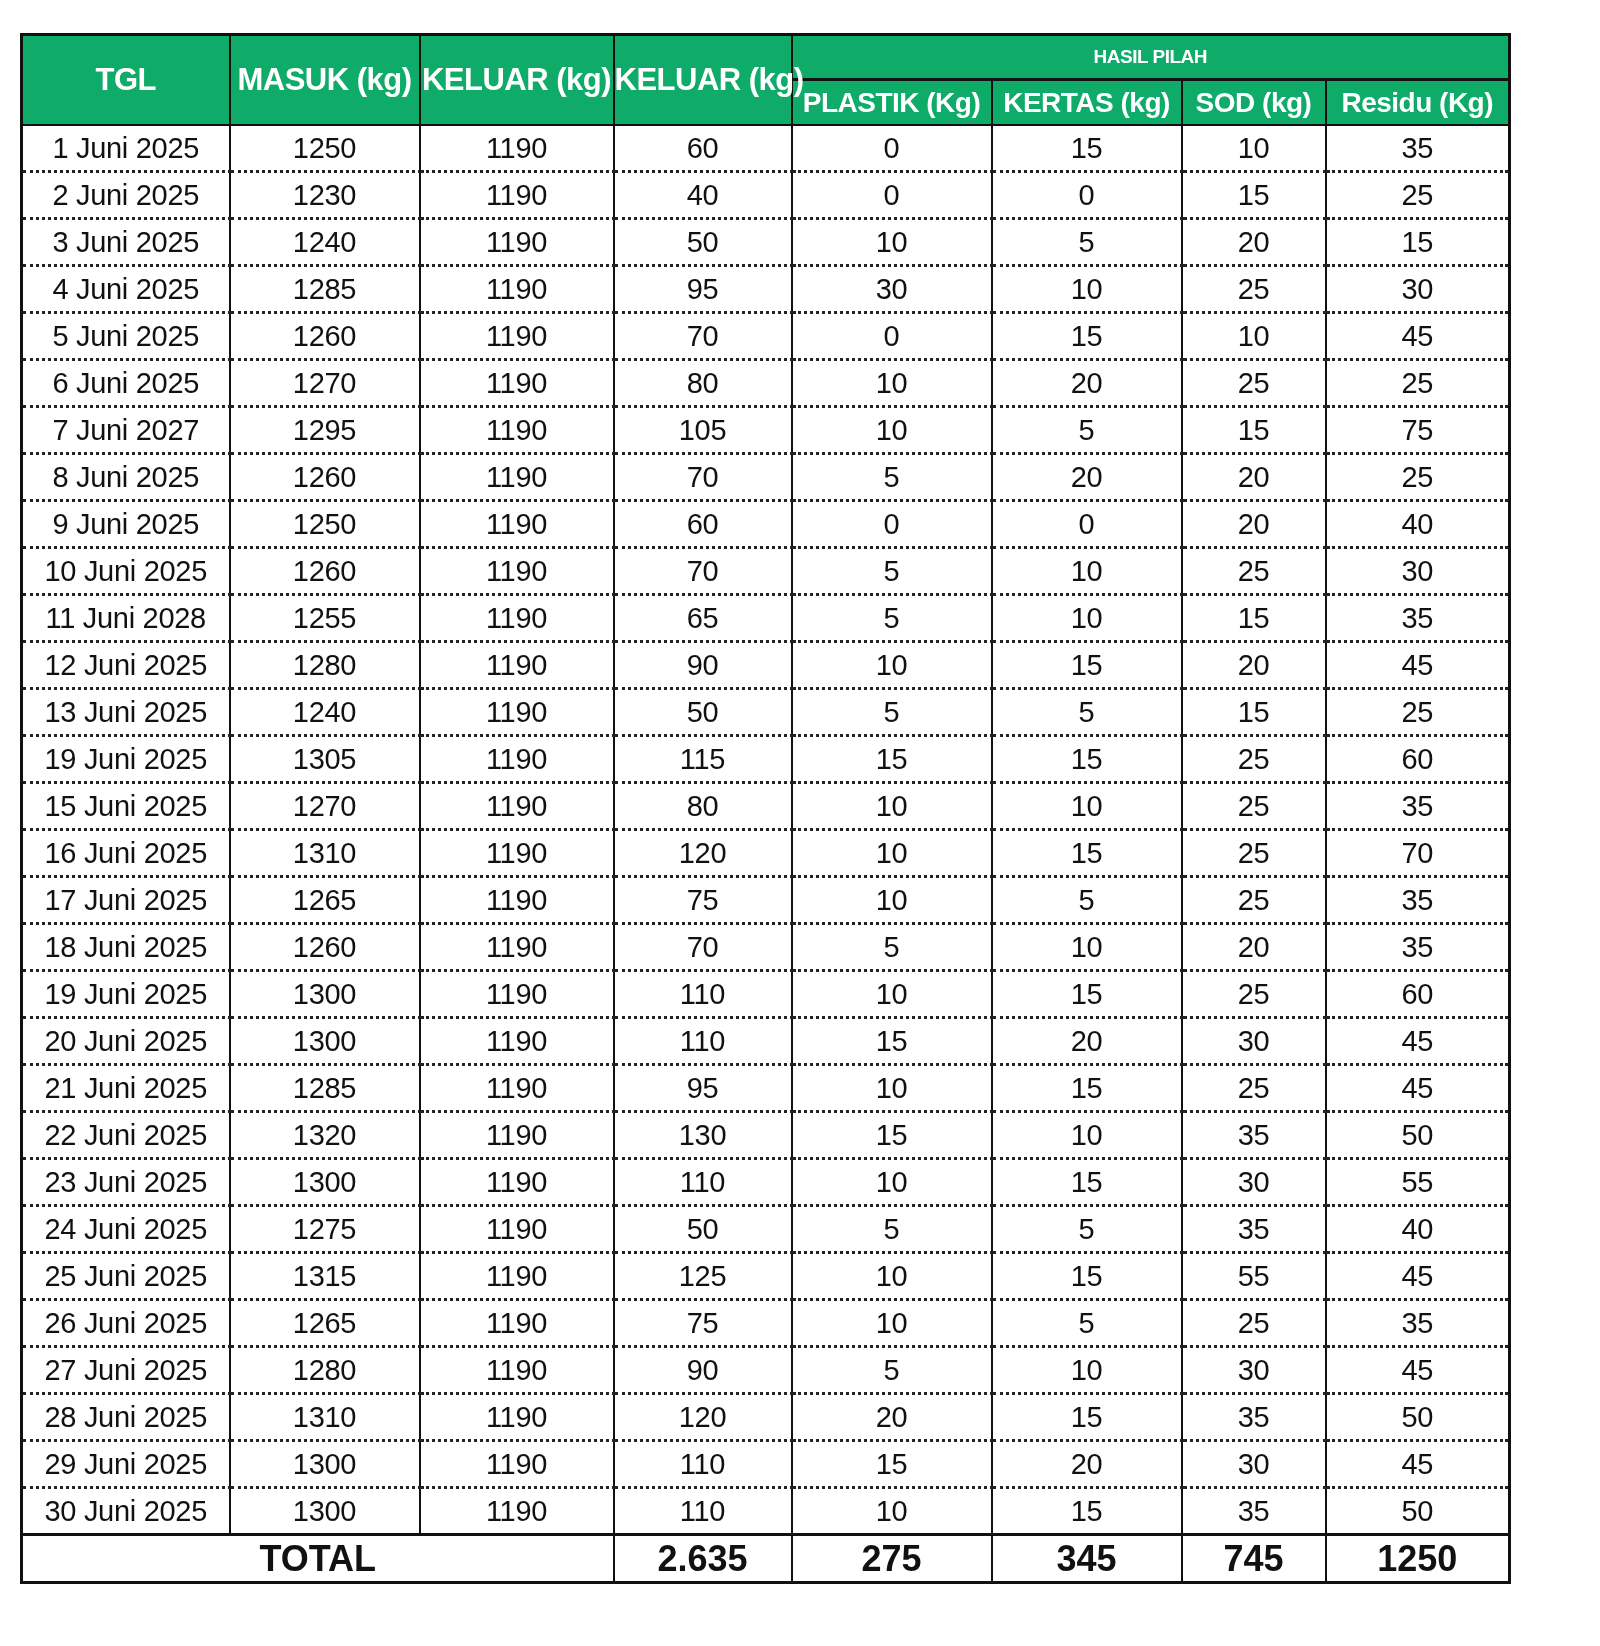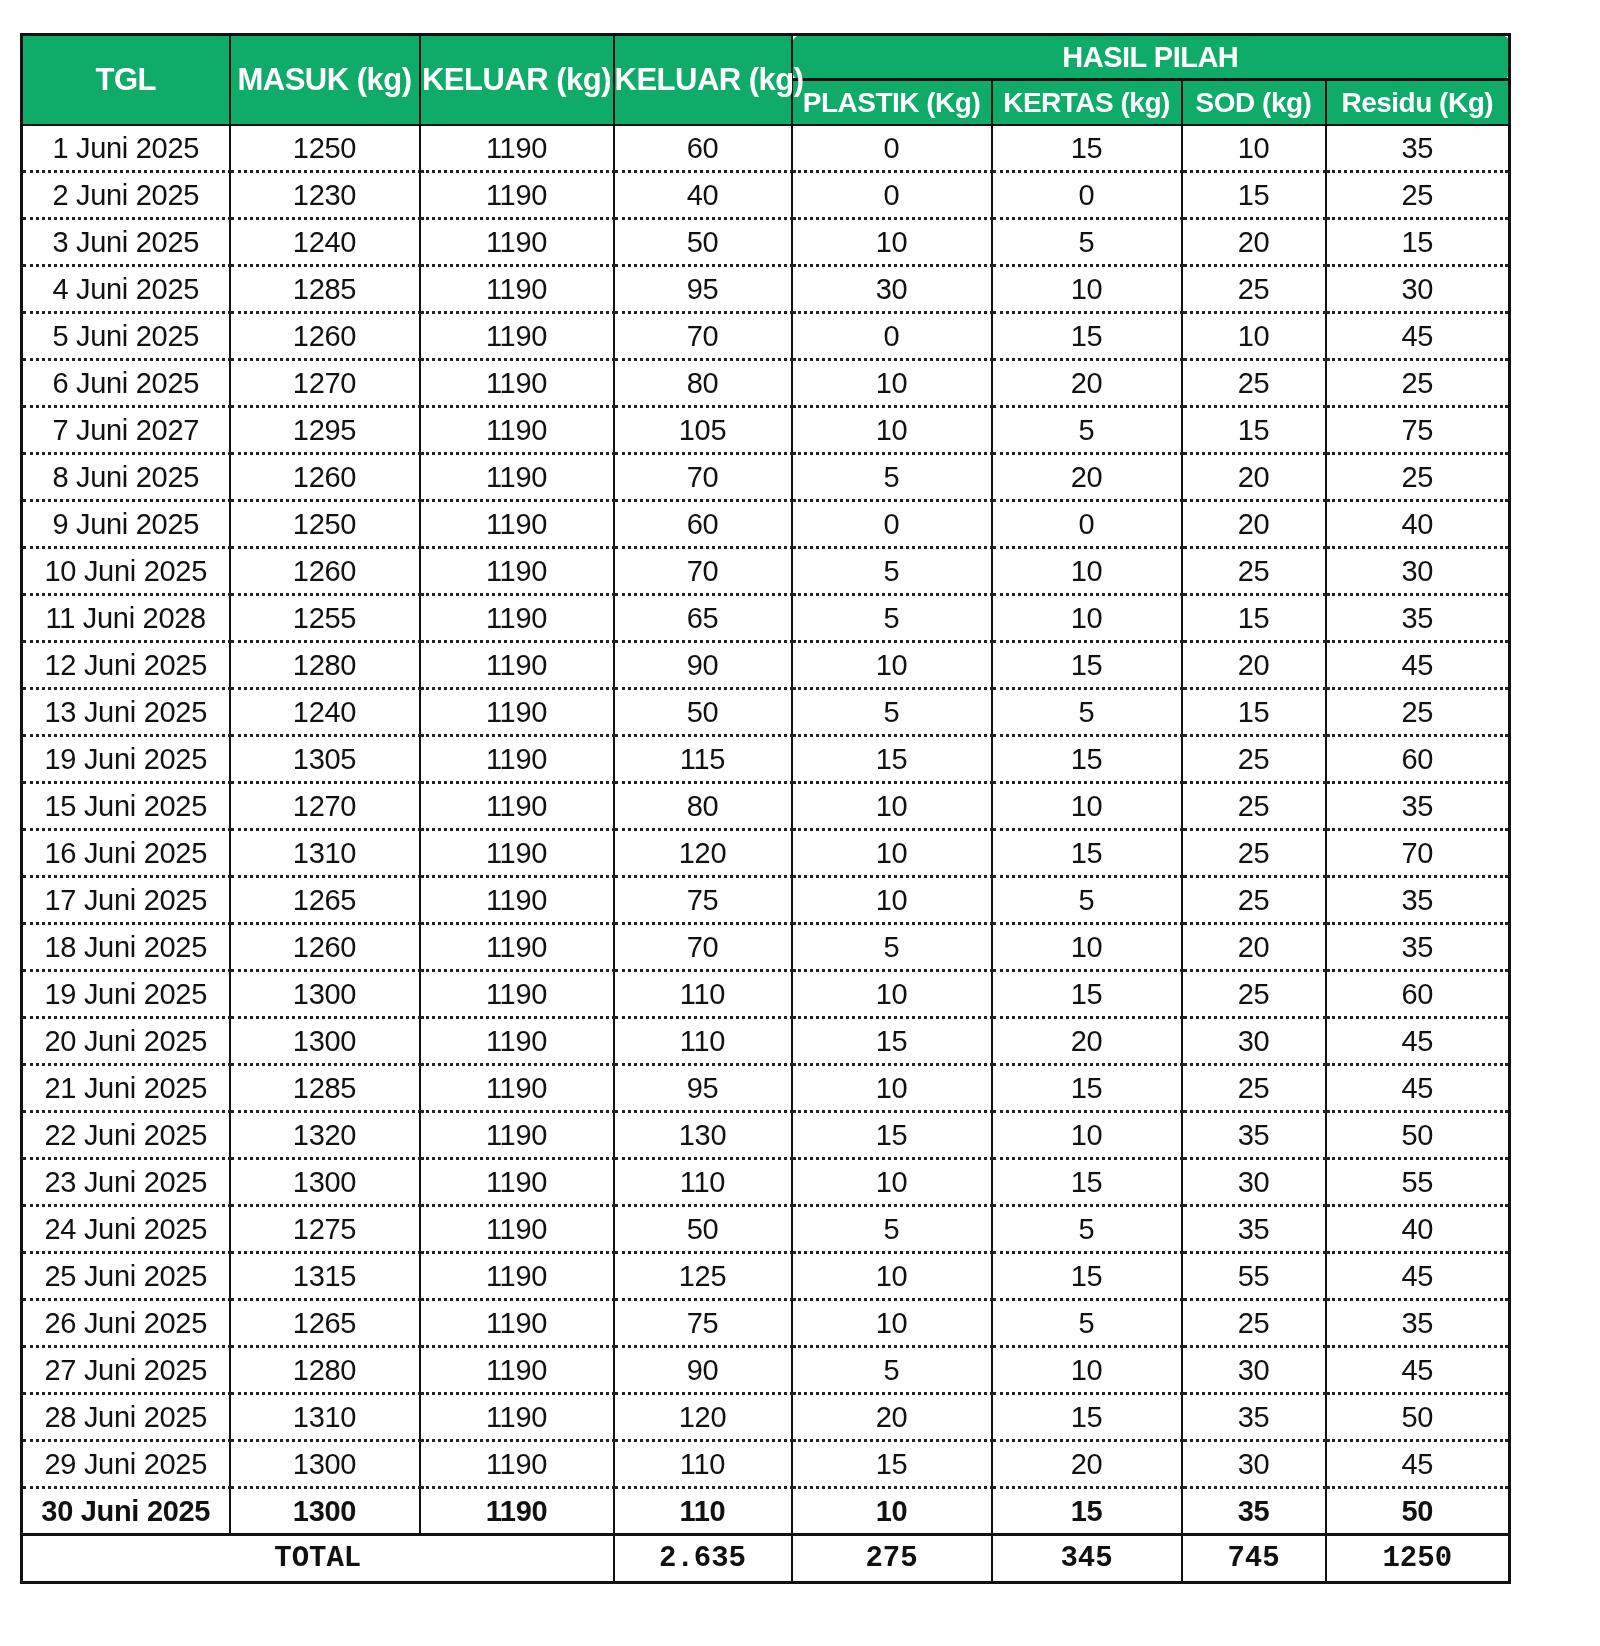--- a/index.html
+++ b/index.html
@@ -19,33 +19,33 @@
   table.report col.c-kertas { width: 190px; }
   table.report col.c-sod { width: 144px; }
   table.report col.c-residu { width: 184px; }
 
   thead th {
     background: #0eab69; color: #ffffff; font-weight: bold;
     border: 2px solid #111; text-align: center; padding: 0;
     letter-spacing: -0.5px; white-space: nowrap;
   }
   thead th.main { font-size: 31px; height: 88px; }
-  thead th.group { font-size: 29px; height: 42px; border-bottom: 3px solid #111; border-radius: 9px; }
+  thead th.group { font-size: 19px; height: 42px; border-bottom: 3px solid #111; }
   thead th.sub { font-size: 28px; height: 43px; text-align: center; }
 
   tbody td {
     text-align: center; font-size: 29px; height: 44px; padding: 0;
     border-left: 2px solid #111; border-right: 2px solid #111;
     border-bottom: 3px dotted #222;
     letter-spacing: -0.3px; white-space: nowrap;
   }
-  tbody tr:last-child td { border-bottom: none; font-weight: bold; }
+  tbody tr:last-child td { border-bottom: none; }
   tfoot td {
-    text-align: center; font-size: 29px; font-weight: bold; height: 45px; padding: 0;
-    border: 2px solid #111; border-top: 3px solid #111; font-family: Liberation Mono, monospace;
+    text-align: center; font-size: 36px; font-weight: bold; height: 45px; padding: 0;
+    border: 2px solid #111; border-top: 3px solid #111;
   }
 </style>
 </head>
 <body>
 
 <table class="report">
   <colgroup>
     <col class="c-tgl">
       <col class="c-masuk">
       <col class="c-keluar">

